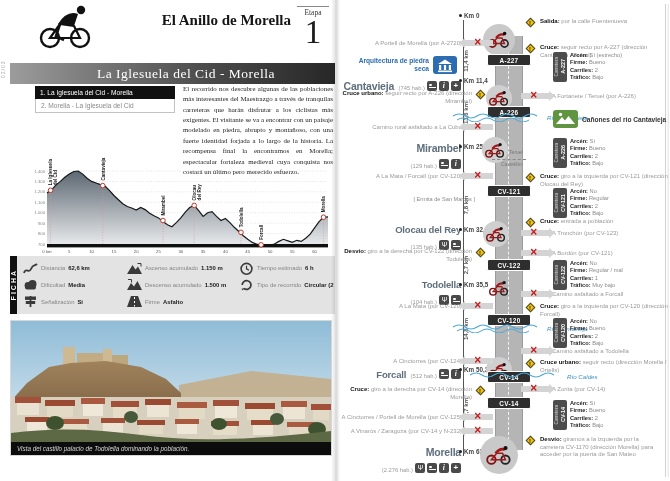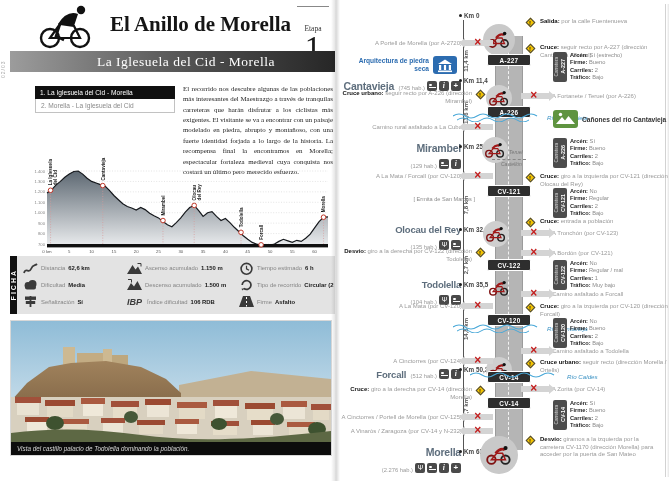--- a/index.html
+++ b/index.html
@@ -10,26 +10,26 @@
 #pageR{left:335px;width:335px}
 .spine{position:absolute;left:331px;top:0;width:9px;height:481px;z-index:40;
   background:linear-gradient(to right,rgba(0,0,0,0),rgba(0,0,0,.10) 45%,rgba(0,0,0,.16) 55%,rgba(0,0,0,0));pointer-events:none}
 .edge{position:absolute;right:0;top:4px;bottom:4px;width:6px;
   background:repeating-linear-gradient(to right,#fff 0,#fff 1px,#c9c9c9 1.6px,#fff 2.4px)}
 
 .pagenum{position:absolute;left:0;top:78px;transform:rotate(-90deg);transform-origin:top left;
   font-size:5px;color:#aaa;letter-spacing:1px}
 #logo{position:absolute;left:34px;top:4px}
 .titleblock{position:absolute;right:44px;top:12px;text-align:right}
-.title{font-family:"Liberation Serif",serif;font-weight:bold;font-size:21px;color:#151515}
+.title{font-family:"Liberation Serif",serif;font-weight:bold;font-size:15px;color:#151515}
 .subtitle{font-family:"Liberation Serif",serif;font-size:10px;color:#9a9a9a;margin-top:1px}
 .etapa{position:absolute;right:6px;top:6px;width:32px;text-align:center}
-.etapa .el{font-family:"Liberation Serif",serif;font-size:7.5px;color:#333;border-top:1px solid #888;padding-top:17px}
+.etapa .el{font-family:"Liberation Serif",serif;font-size:7.5px;color:#333;border-top:1px solid #888;padding-top:1px}
 .etapa .en{font-family:"Liberation Serif",serif;font-size:33px;line-height:.95;color:#1a1a1a}
-.stagebar{position:absolute;left:10px;top:51px;width:352px;height:21px;
+.stagebar{position:absolute;left:10px;top:63px;width:352px;height:21px;
   background:linear-gradient(to right,#9c9c9c,#4c4c4c 55%,#1f1f1f);
   color:#fff;font-family:"Liberation Serif",serif;font-size:13.5px;text-align:center;line-height:21px;letter-spacing:.5px}
 .stagelist{position:absolute;left:35px;top:86px;width:140px;font-size:6.6px}
 .stagelist .it1{background:#101010;color:#fff;padding:3px 5px}
 .stagelist .it2{background:#fff;color:#8a8a8a;border:1px solid #c2c2c2;border-top:none;padding:3px 5px}
 .desc{position:absolute;left:183px;top:84px;width:150px;font-family:"Liberation Serif",serif;
   font-size:6.9px;line-height:1.5;text-align:justify;color:#222}
 
 #elev{position:absolute;left:27px;top:163px;width:306px;height:92px;overflow:visible}
 #elev .yt{font-size:4.2px;fill:#888;text-anchor:end}
@@ -269,27 +269,20 @@
       <div class="frow">
         <div class="fcell fc1">
           <svg class="fico" width="15" height="13" viewBox="0 0 15 13">
               <rect x="6.6" y="1" width="1.8" height="11" fill="#3a3a3a"></rect>
               <rect x="2" y="1.5" width="11" height="3.4" fill="#3a3a3a"></rect>
               <rect x="2.8" y="6" width="9.4" height="3" fill="#3a3a3a"></rect>
             </svg>
           <span class="flab">Señalización</span>
             <b class="fval">Sí</b>
         </div>
-        <div class="fcell fc2">
-          <svg class="fico" width="17" height="13" viewBox="0 0 17 13">
-              <text x="0" y="10" font-size="9" font-weight="bold" font-style="italic" fill="#3a3a3a" font-family="Liberation Sans,sans-serif">IBP</text>
-            </svg>
-          <span class="flab">Índice dificultad</span>
-            <b class="fval">106 RDB</b>
-        </div>
         <div class="fcell fc3">
           <svg class="fico" width="15" height="13" viewBox="0 0 15 13">
               <path d="M4,1 L11,1 L15,12 L0,12 Z" fill="#3a3a3a"></path>
               <path d="M7.5,2 L7.5,4 M7.5,6 L7.5,8 M7.5,10 L7.5,11.5" stroke="#fff" stroke-width="1"></path>
             </svg>
           <span class="flab">Firme</span>
             <b class="fval">Asfalto</b>
         </div>
       </div>
     </div>

